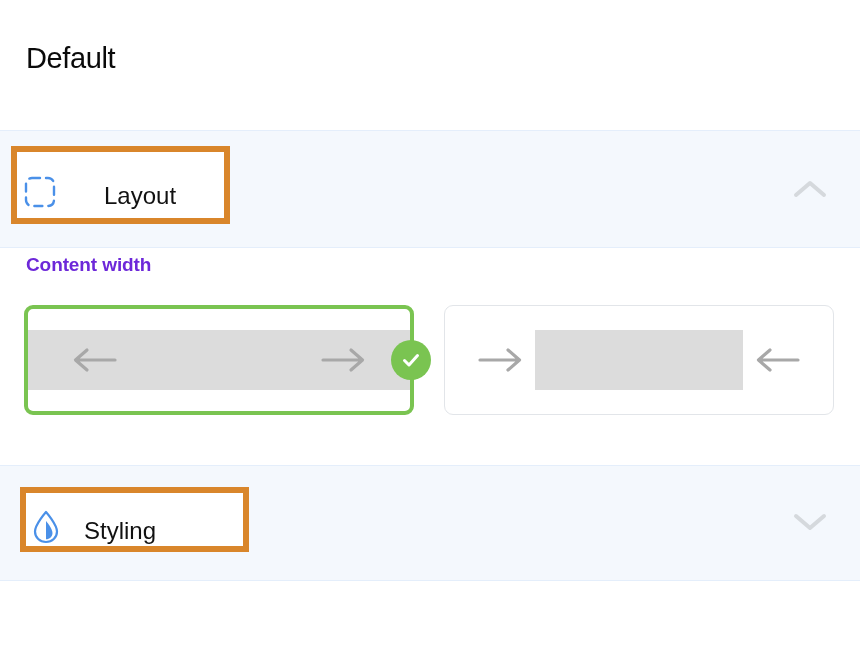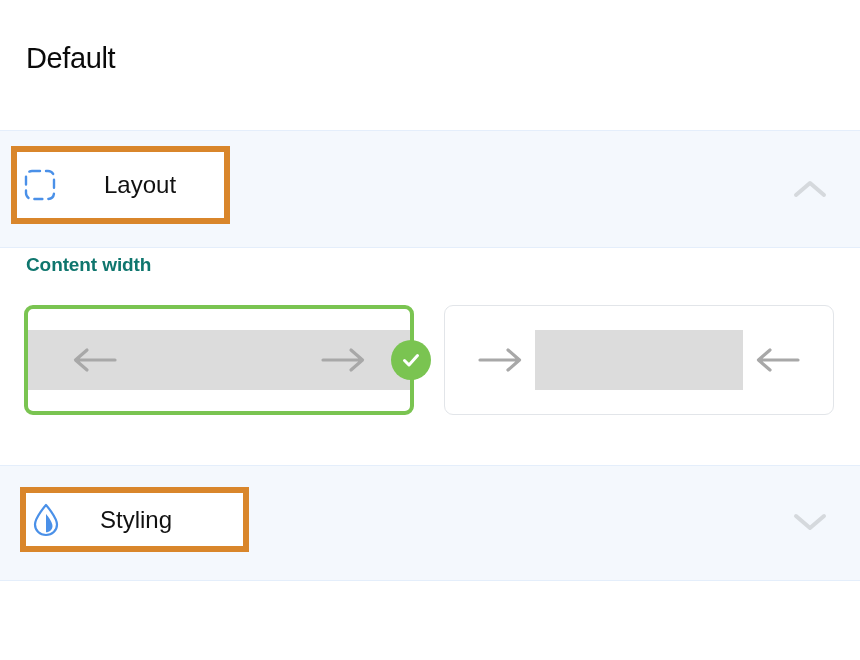--- a/index.html
+++ b/index.html
@@ -47,60 +47,60 @@
     border: 6px solid #d9862b;
     background: #ffffff;
     box-sizing: border-box;
   }
   #annot-layout  { left: 11px;  top: 146px; width: 219px; height: 78px; }
   #annot-styling { left: 20px;  top: 487px; width: 229px; height: 65px; }
 
   .section-inner {
     position: absolute;
     display: flex;
-    align-items: center;
+    align-items: flex-end;
   }
   #inner-layout  { left: 22px; top: 160px; height: 50px; }
   #inner-styling { left: 28px; top: 495px; height: 50px; }
 
   .sect-icon {
     width: 36px;
     height: 36px;
     display: flex;
     align-items: center;
     justify-content: center;
     flex: none;
   }
   .sect-label {
     font-size: 24px;
     color: #111111;
     white-space: nowrap;
   }
   #inner-layout  .sect-label { margin-left: 46px; }
-  #inner-styling .sect-label { margin-left: 36px; }
+  #inner-styling .sect-label { margin-left: 20px; }
 
   .chevron {
     position: absolute;
     width: 44px;
     height: 44px;
     display: flex;
     align-items: center;
     justify-content: center;
   }
   #chev-layout  { left: 788px; top: 167px; }
   #chev-styling { left: 788px; top: 500px; }
 
   
   .field-label {
     position: absolute;
     left: 26px;
     top: 254px;
     font-size: 19px;
     font-weight: bold;
-    color: #0f766e;
+    color: #6d28d9;
     letter-spacing: -0.1px;
   }
 
   .options {
     position: absolute;
     left: 24px;
     top: 305px;
     width: 810px;
     display: flex;
     gap: 30px;

